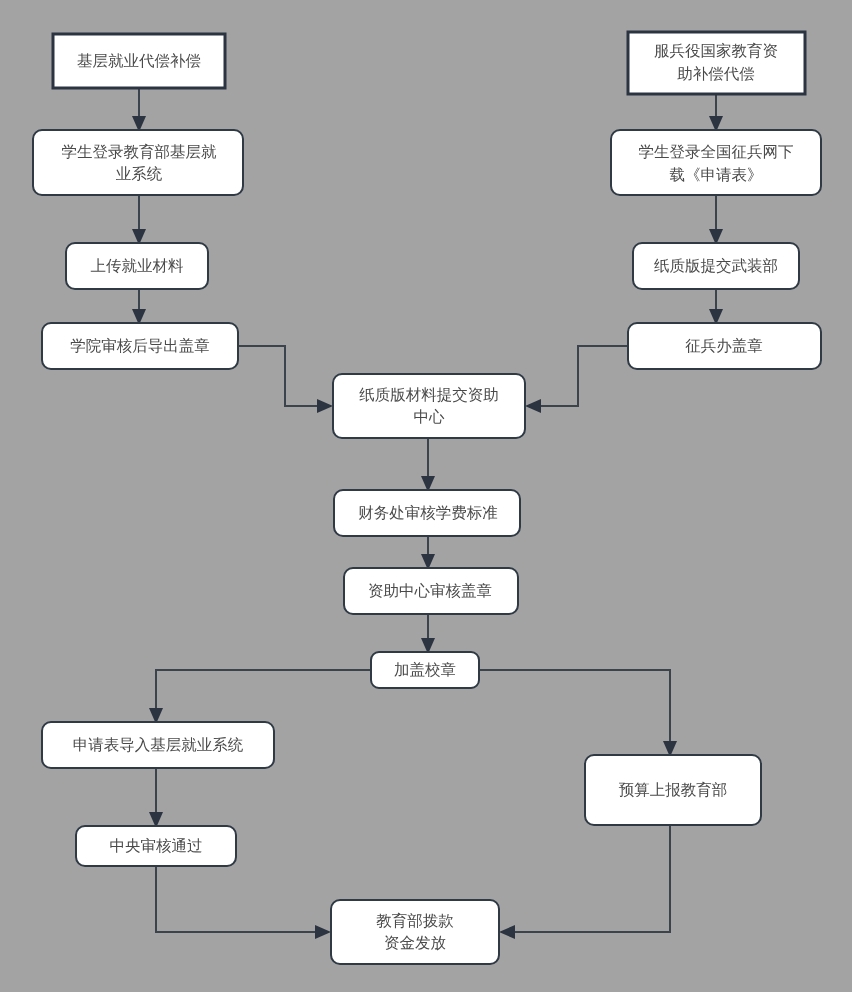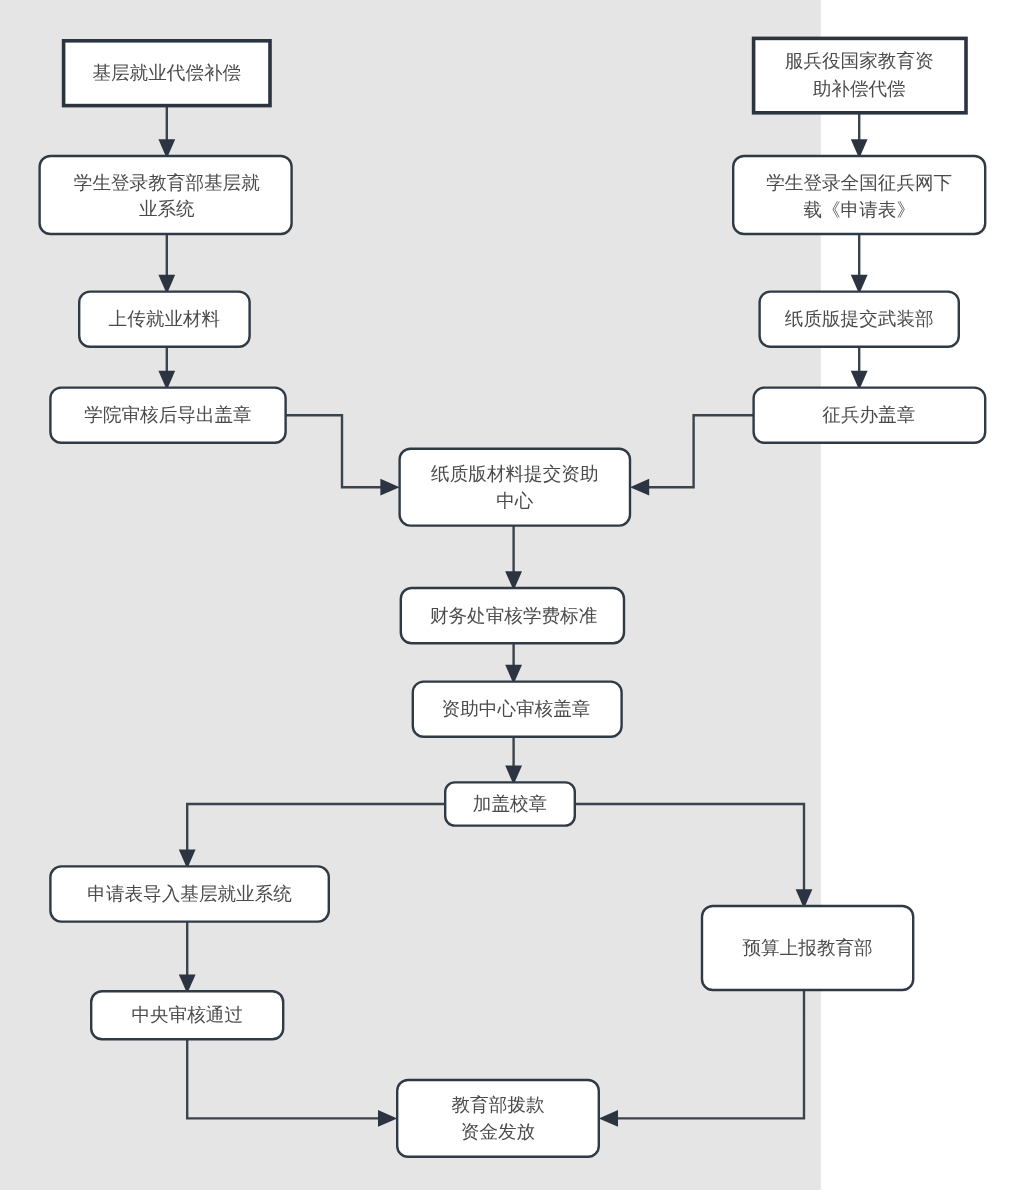--- a/index.html
+++ b/index.html
@@ -8,23 +8,23 @@
     background: #ffffff;
   }
   body {
     width: 852px;
     height: 992px;
     font-family: "Liberation Sans", "DejaVu Sans", sans-serif;
     overflow: hidden;
   }
   #flowchart-root {
     position: relative;
-    width: 684px;
+    width: 852px;
     height: 992px;
-    background: #e5e5e5;
+    background: #a3a3a3;
     text-align: right;
   }
   svg.diagram {
     display: block;
     width: 852px;
     height: 992px;
   }
   .node-rect {
     fill: #ffffff;
     stroke: #2f3a45;

